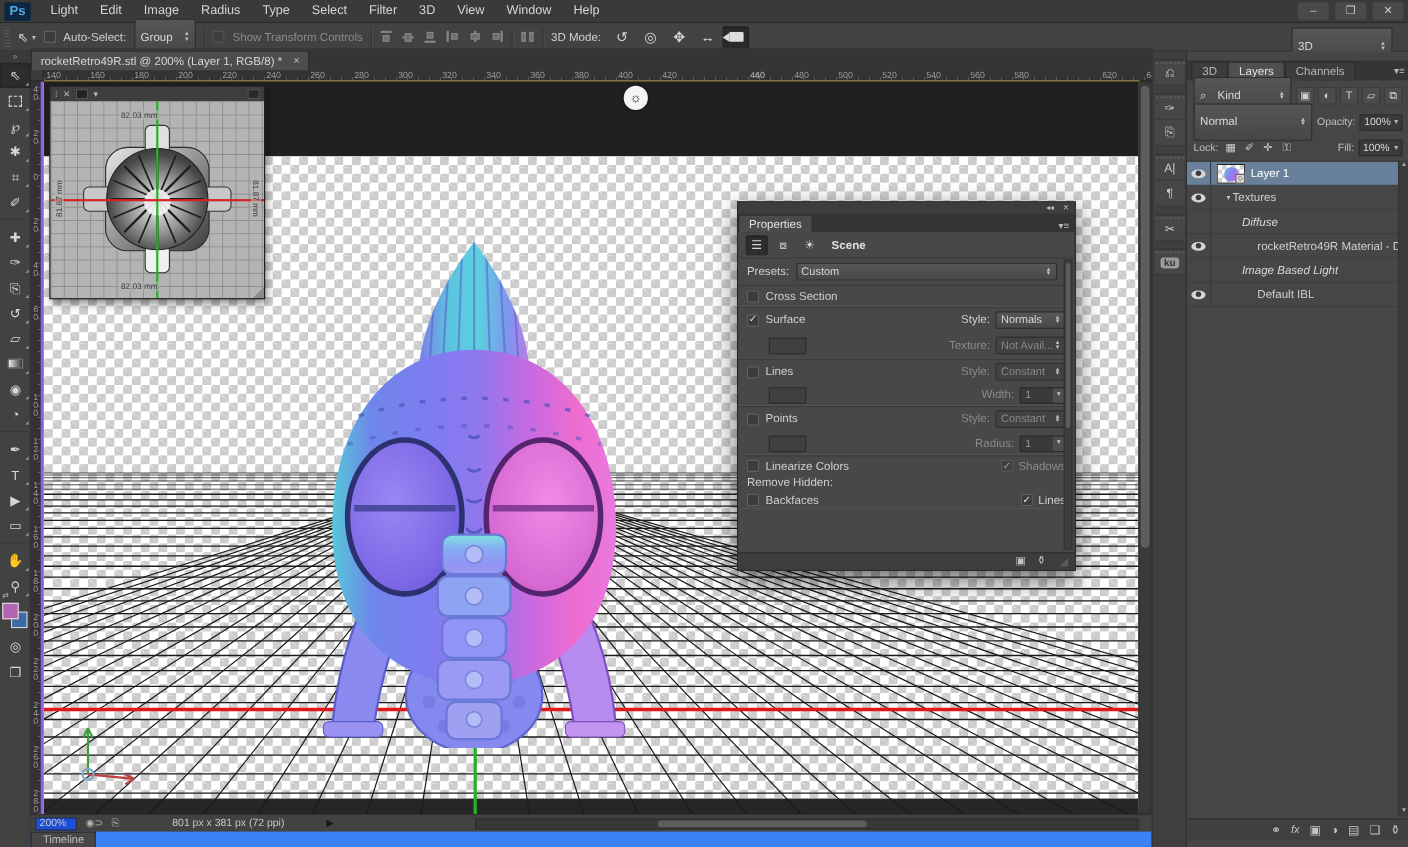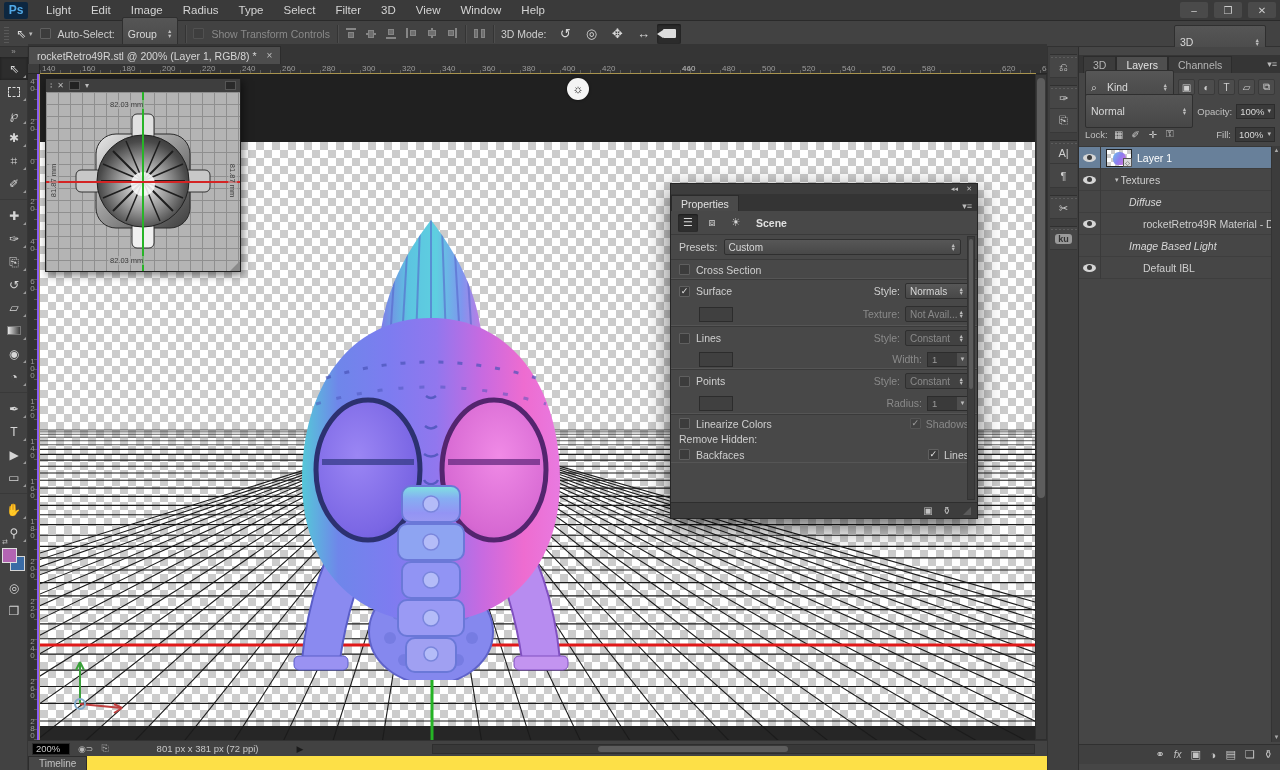--- a/index.html
+++ b/index.html
@@ -84,27 +84,27 @@
   #dim-top{left:62px;top:8px;}
   #dim-bottom{left:62px;bottom:6px;}
   #dim-left{left:-11px;top:84px;transform:rotate(-90deg);}
   #dim-right{right:-11px;top:84px;transform:rotate(90deg);}
   #mini-grip{position:absolute;right:0;bottom:0;width:0;height:0;border-left:10px solid transparent;border-bottom:10px solid #8a8a8a;}
 
   
   #vscroll{position:absolute;left:1035px;top:74px;width:12px;height:666px;background:#3a3a3a;border:1px solid #2e2e2e;}
   #vscroll .thumb{position:absolute;left:1px;top:3px;width:8px;height:420px;background:#5d5d5d;border-radius:4px;}
   #statusrow{position:absolute;left:28px;top:740px;width:1019px;height:16px;background:#424242;border-top:1px solid #323232;display:flex;align-items:center;gap:8px;padding-left:4px;}
-  #zoom-field{width:38px;height:12px;background:#000000;border:1px solid #2c2c2c;color:#c8c8c8;font-size:9.5px;display:flex;align-items:center;padding-left:3px;}
+  #zoom-field{width:38px;height:12px;background:#1d4ed8;border:1px solid #2c2c2c;color:#c8c8c8;font-size:9.5px;display:flex;align-items:center;padding-left:3px;}
   .status-icon{color:#b5b5b5;font-size:9px;}
   #doc-info{color:#c8c8c8;font-size:9.5px;margin-left:40px;}
   #status-arrow{color:#1a1a1a;font-size:9px;margin-left:30px;}
   #hscroll{position:absolute;left:404px;top:3px;width:603px;height:10px;background:#383838;border:1px solid #2e2e2e;}
   #hscroll .thumb{position:absolute;left:165px;top:1px;width:190px;height:6px;background:#5d5d5d;border-radius:3px;}
-  #timelinebar{position:absolute;left:28px;top:756px;width:1019px;height:14px;background:#fde047;}
+  #timelinebar{position:absolute;left:28px;top:756px;width:1019px;height:14px;background:#3b82f6;}
   #timeline-tab{display:inline-flex;height:14px;padding:0 10px;background:#474747;border:1px solid #2c2c2c;border-bottom:none;color:#c2c2c2;font-size:10px;align-items:center;}
 
   
   #dockstrip{position:absolute;left:1047px;top:47px;width:31px;height:723px;background:#3f3f3f;border-left:1px solid #333;}
   .dock-btn{width:27px;height:24px;margin:0 2px;background:#464646;display:flex;align-items:center;justify-content:center;color:#cfcfcf;font-size:11px;border-bottom:1px solid #383838;}
   .dock-grp{margin-top:7px;border-top:1px solid #303030;background-image:radial-gradient(#5c5c5c 1px,transparent 1px);background-size:4px 3px;background-repeat:repeat-x;background-position:4px 1px;padding-top:2px;}
   .ku-badge{background:#9a9a9a;color:#333;font-size:9px;font-weight:bold;border-radius:3px;padding:0 3px;}
 
   
   #rightpanel{position:absolute;left:1078px;top:47px;width:202px;height:723px;background:#464646;border-left:1px solid #2e2e2e;}

